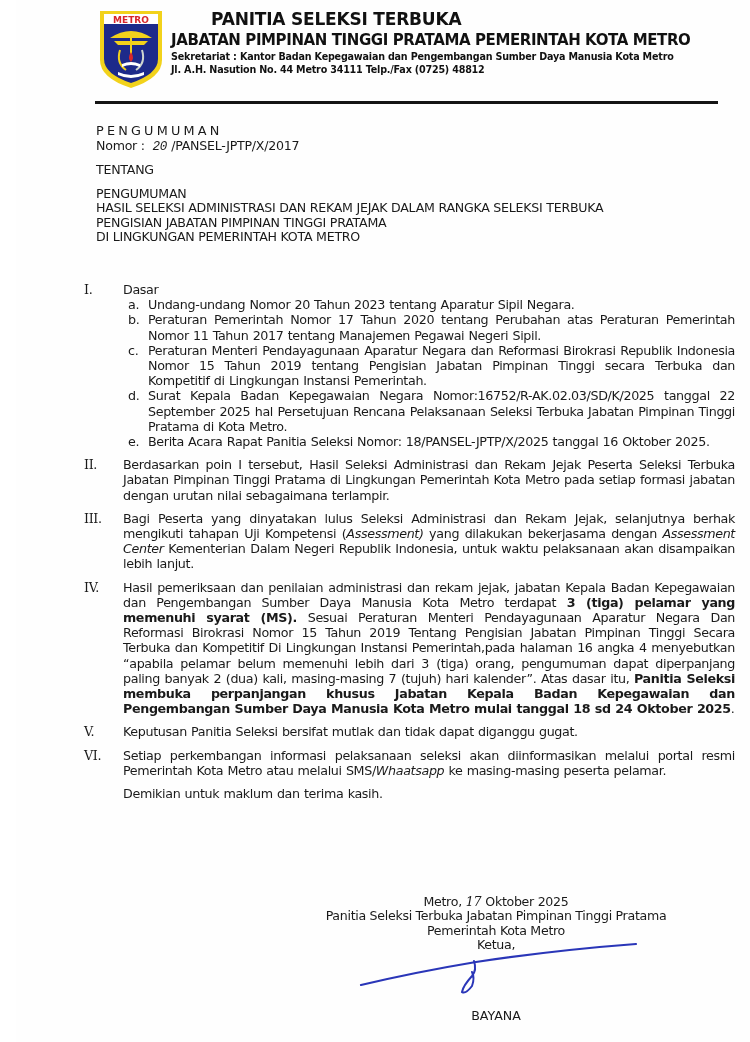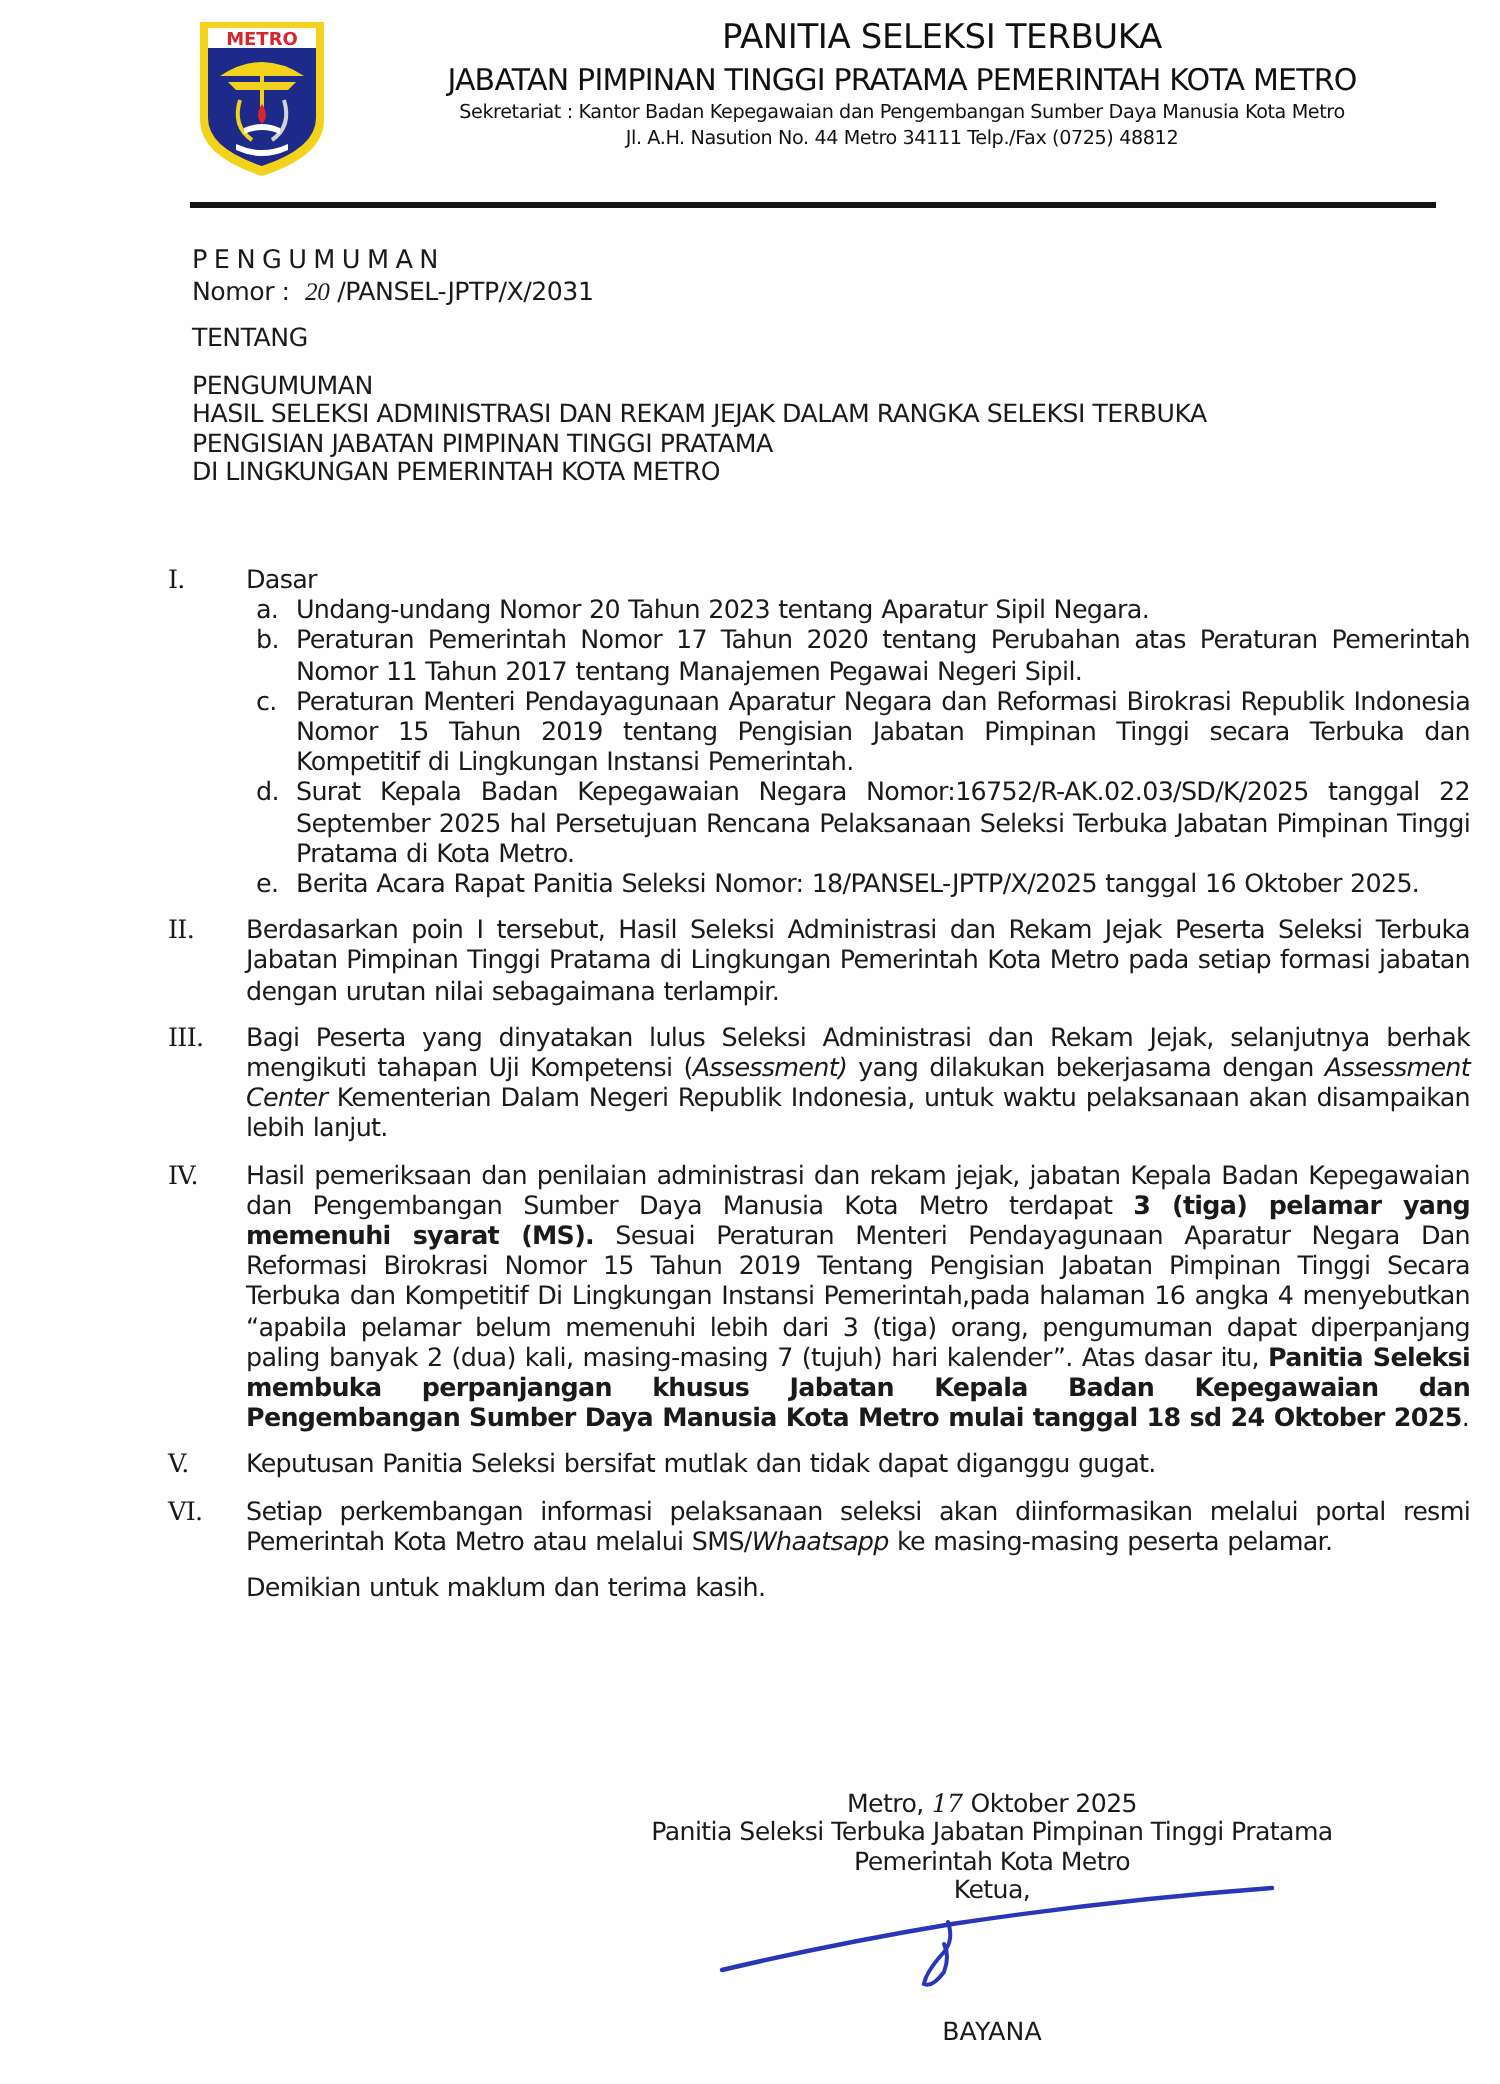--- a/index.html
+++ b/index.html
@@ -25,22 +25,22 @@
     
     .logo {
       position: absolute;
       left: 80px; top: 8px;
       width: 70px; height: 82px;
     }
     .kop {
       position: absolute;
       left: 155px; top: 8px;
       width: 560px;
-      text-align: center;
       color: #111;
+      font-weight: bold;
     }
     .kop-title1 {
       font-size: 17px;
       line-height: 22px;
       letter-spacing: -0.2px;
       margin-left: 40px;
     }
     .kop-title2 {
       font-size: 15px;
       line-height: 20px;
@@ -71,21 +71,21 @@
       text-align: left;
       font-size: 12.6px;
       line-height: 14.5px;
       letter-spacing: -0.25px;
     }
     .spaced {
       letter-spacing: 3.2px;
       font-size: 12.8px;
     }
     .nomor-num {
-      font-family: Liberation Serif, serif;
+      font-family: Liberation Mono, monospace;
       font-style: italic;
       padding: 0 4px;
     }
     .gap-s { height: 9px; }
 
     
     .body {
       position: absolute;
       left: 66px; top: 282px;
       width: 653px;
@@ -181,21 +181,21 @@
     <div class="kop-title2">JABATAN PIMPINAN TINGGI PRATAMA PEMERINTAH KOTA METRO</div>
     <div class="kop-line">Sekretariat : Kantor Badan Kepegawaian dan Pengembangan Sumber Daya Manusia Kota Metro</div>
     <div class="kop-line">Jl. A.H. Nasution No. 44 Metro 34111 Telp./Fax (0725) 48812</div>
   </div>
   <div class="rule"></div>
 
   <div class="title-block">
     <div class="spaced">PENGUMUMAN</div>
     <div>
       <span>Nomor :</span>
-      <span class="nomor-num">20</span><span>/PANSEL-JPTP/X/2031</span>
+      <span class="nomor-num">20</span><span>/PANSEL-JPTP/X/2017</span>
     </div>
     <div class="gap-s"></div>
     <div>TENTANG</div>
     <div class="gap-s"></div>
     <div>PENGUMUMAN</div>
     <div style="white-space:nowrap;">HASIL SELEKSI ADMINISTRASI DAN REKAM JEJAK DALAM RANGKA SELEKSI TERBUKA</div>
     <div>PENGISIAN JABATAN PIMPINAN TINGGI PRATAMA</div>
     <div>DI LINGKUNGAN PEMERINTAH KOTA METRO</div>
   </div>
 

